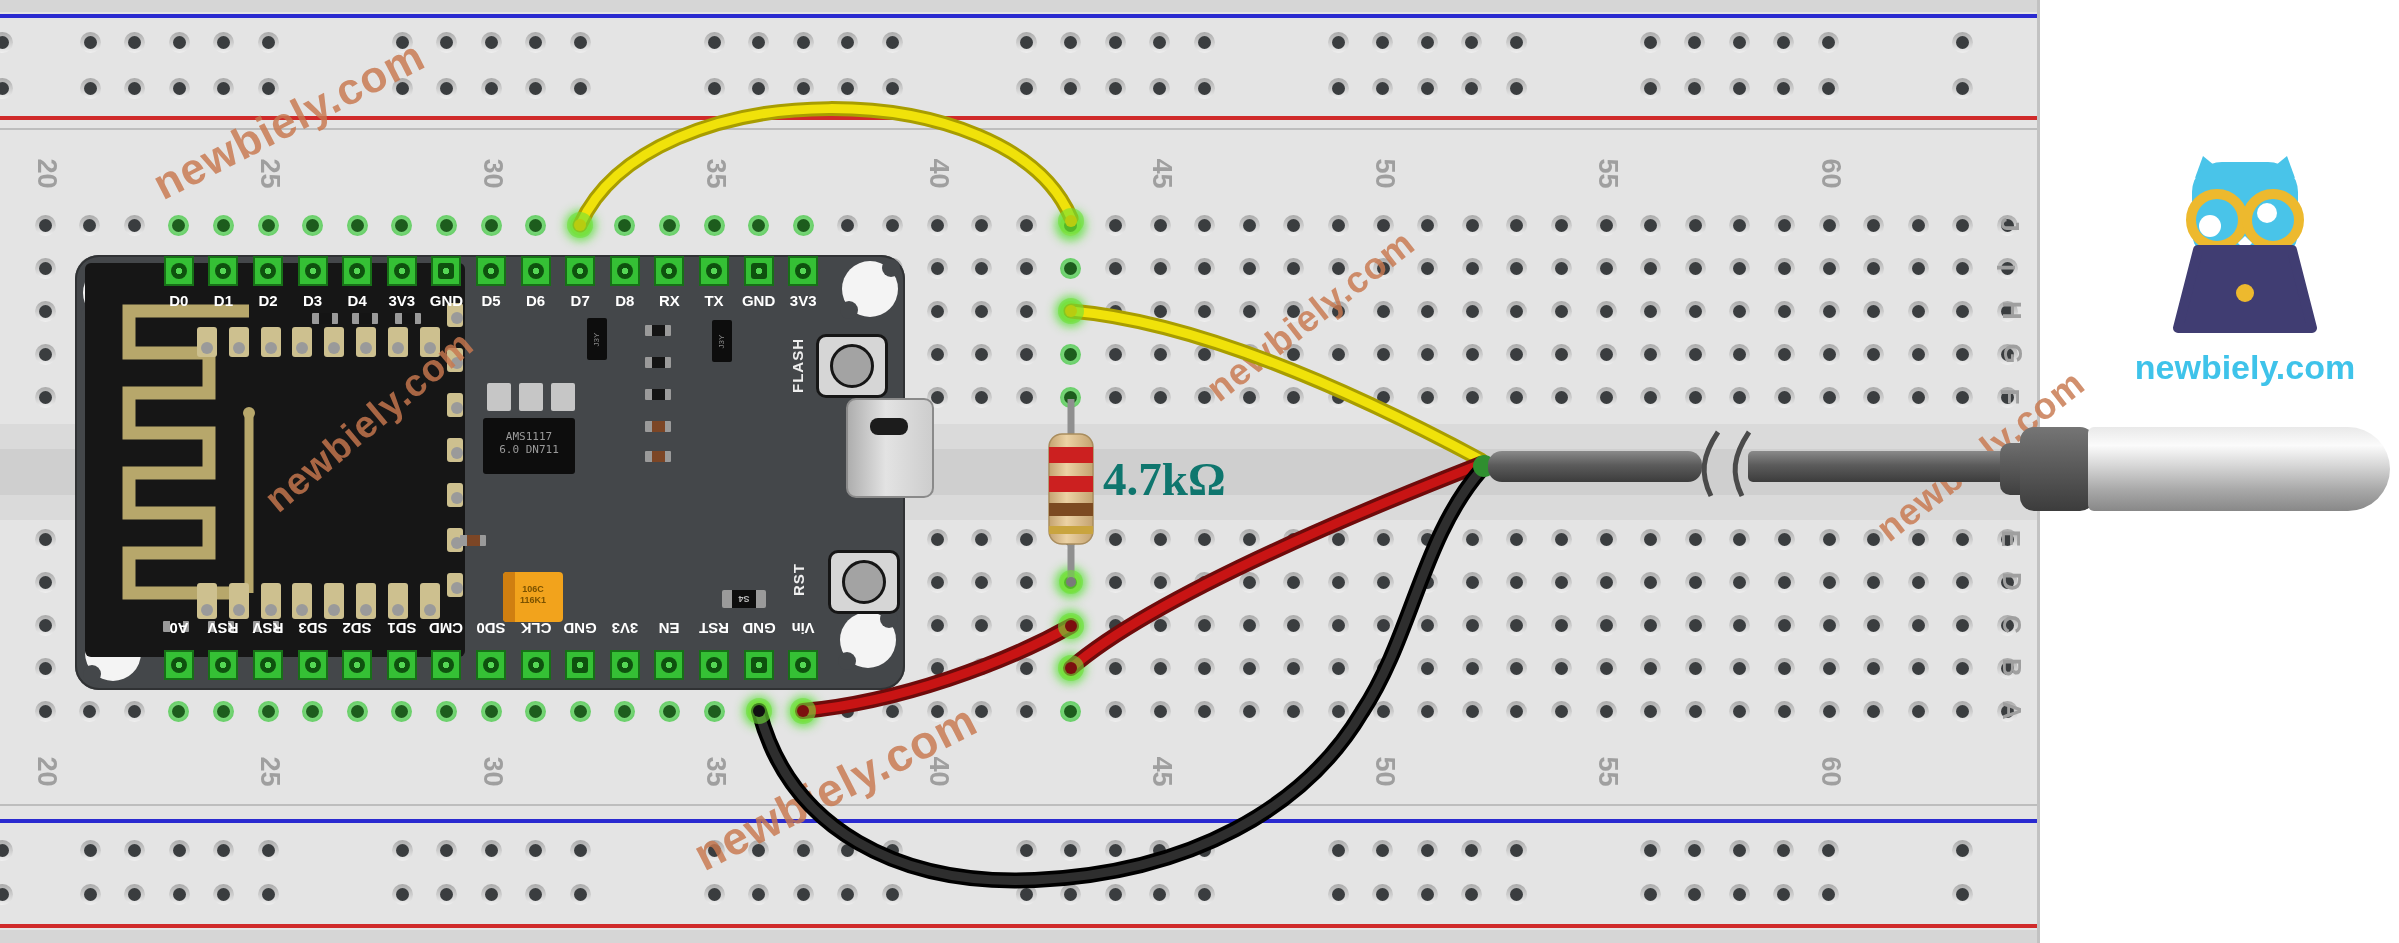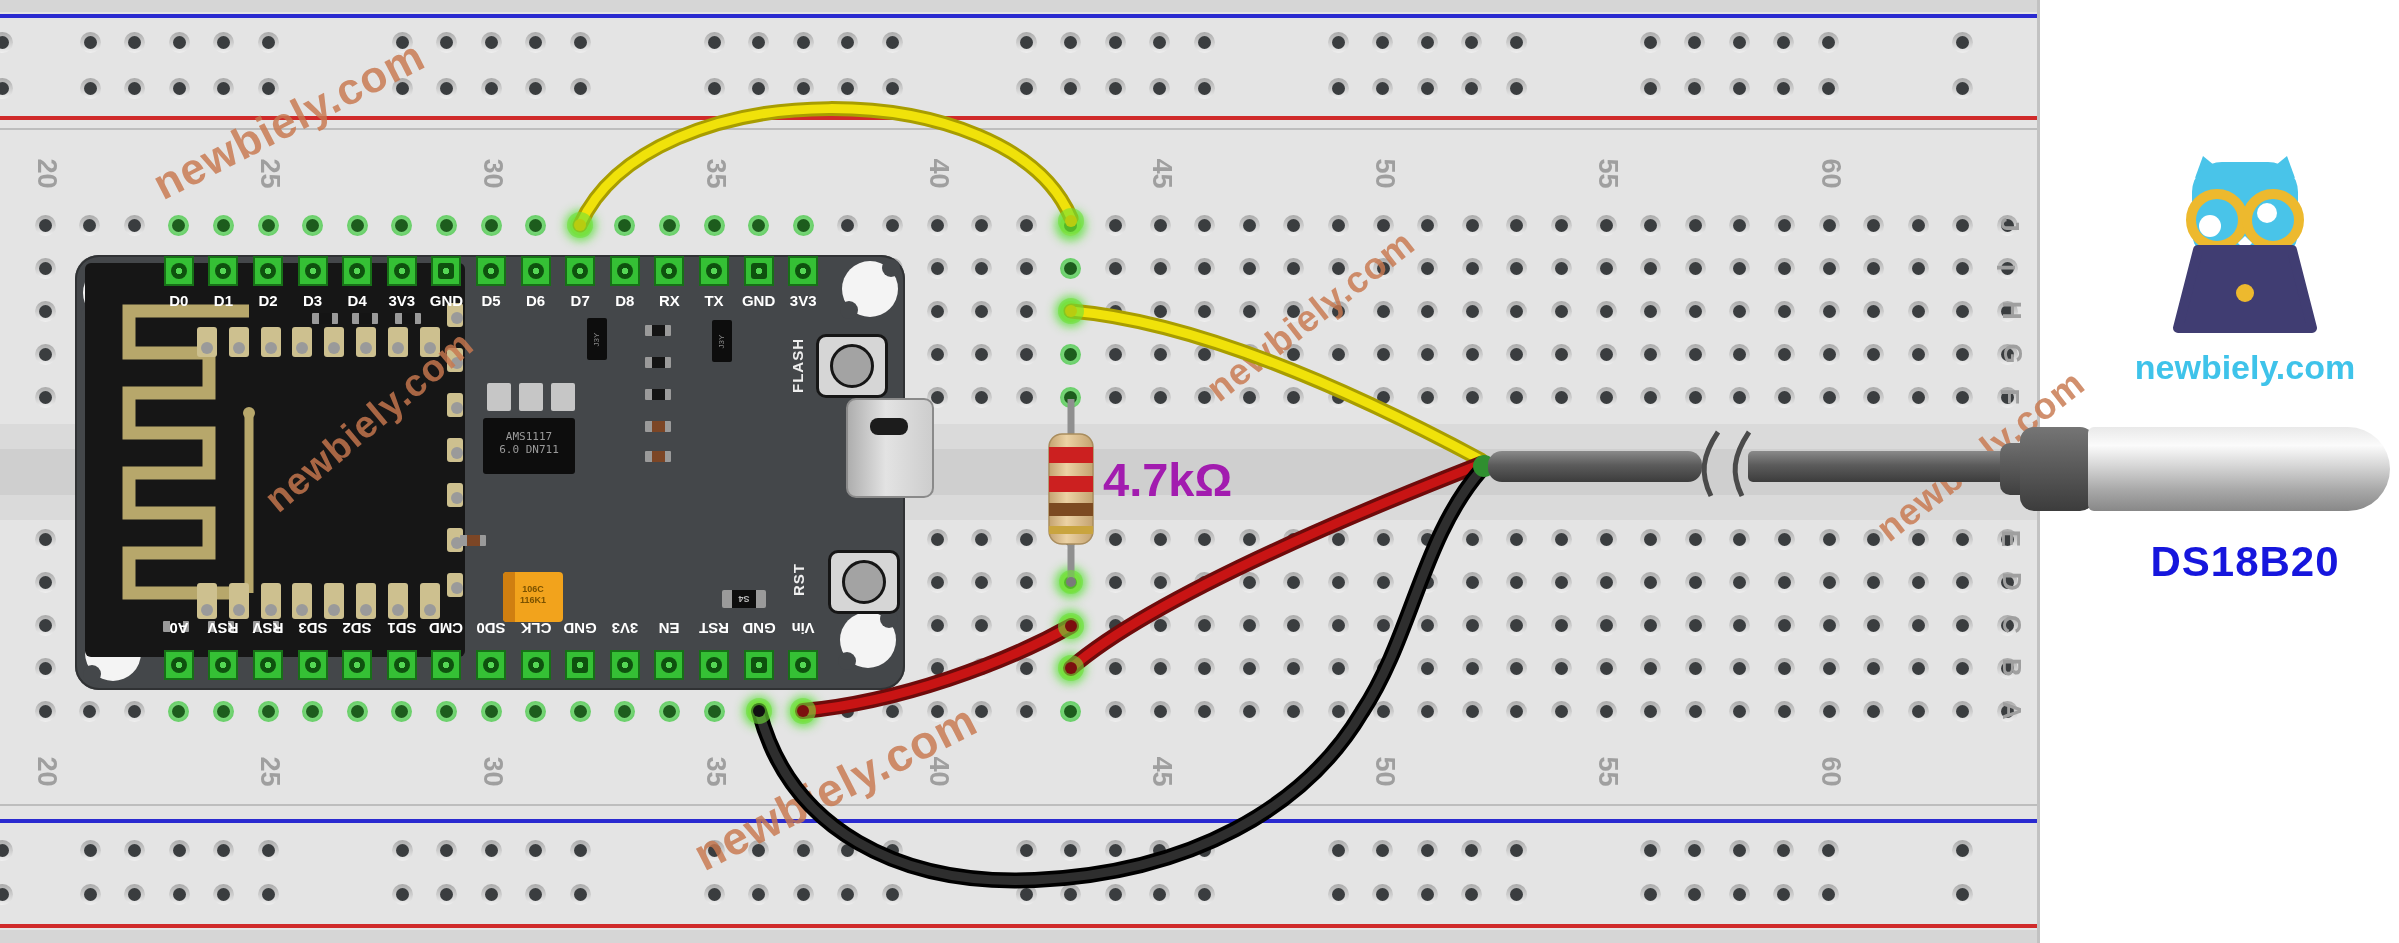--- a/index.html
+++ b/index.html
@@ -1035,35 +1035,34 @@
         <circle cx="1071" cy="626" r="6" fill="#7c0f0f"></circle>
       <circle cx="1071" cy="668" r="13" fill="rgba(110,225,55,.6)"></circle>
         <circle cx="1071" cy="668" r="6" fill="#7c0f0f"></circle>
       <circle cx="803" cy="711" r="13" fill="rgba(110,225,55,.6)"></circle>
         <circle cx="803" cy="711" r="6" fill="#7c0f0f"></circle>
       <circle cx="759" cy="711" r="13" fill="rgba(110,225,55,.6)"></circle>
         <circle cx="759" cy="711" r="6" fill="#111"></circle>
     </g>
   </svg>
 
-  <div id="reslabel" class="a" style="color: #a21caf;">4.7kΩ</div>
+  <div id="reslabel" class="a" style="color: #0f766e; font-family: Liberation Serif, serif;">4.7kΩ</div>
 
   <svg id="logo" class="a" width="210" height="200" viewBox="0 0 210 200">
     <path d="M55 30 L63 8 L80 22 Z" fill="#49c4e9"></path>
     <path d="M130 22 L147 8 L155 30 Z" fill="#49c4e9"></path>
     <rect x="52" y="14" width="106" height="100" rx="30" fill="#49c4e9"></rect>
     <circle cx="77" cy="72" r="26" fill="#49c4e9" stroke="#edb92e" stroke-width="10"></circle>
     <circle cx="133" cy="72" r="26" fill="#49c4e9" stroke="#edb92e" stroke-width="10"></circle>
     <line x1="98" y1="66" x2="112" y2="66" stroke="#edb92e" stroke-width="8"></line>
     <circle cx="70" cy="78" r="11" fill="#fff"></circle>
     <circle cx="127" cy="65" r="10" fill="#fff"></circle>
     <rect x="100" y="90" width="10" height="10" fill="#fff" transform="rotate(45 105 95)"></rect>
     <path d="M58 102 L152 102 L172 180 L38 180 Z" fill="#403d72" stroke="#403d72" stroke-width="10" stroke-linejoin="round"></path>
     <circle cx="105" cy="145" r="9" fill="#edb92e"></circle>
   </svg>
   <div id="brandtext" class="a" style="color: rgb(63, 195, 234);">newbiely.com</div>
 
   <div id="probe-collar-sm" class="a"></div>
   <div id="probe-collar" class="a"></div>
   <div id="probe-body" class="a"></div>
-  <div id="sensorlabel" class="a" style="color: rgb(22, 22, 221);">DS18B20</div>
 
 </div>
 
 </body></html>

